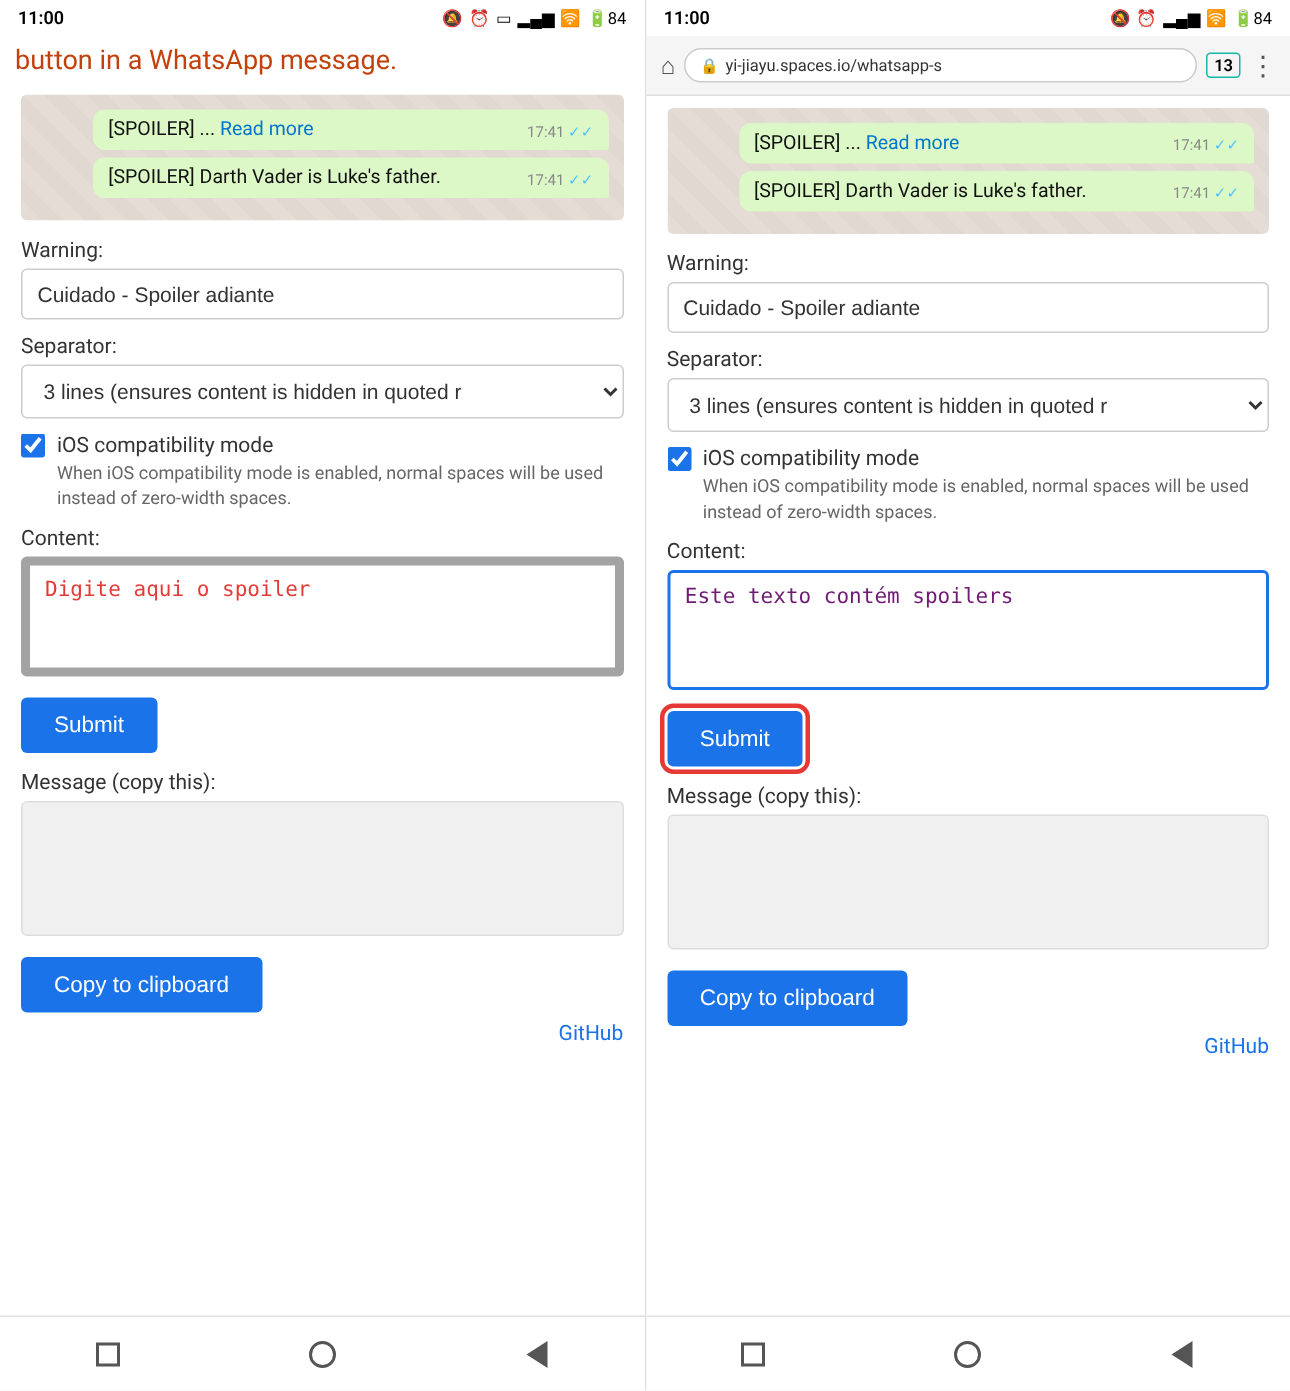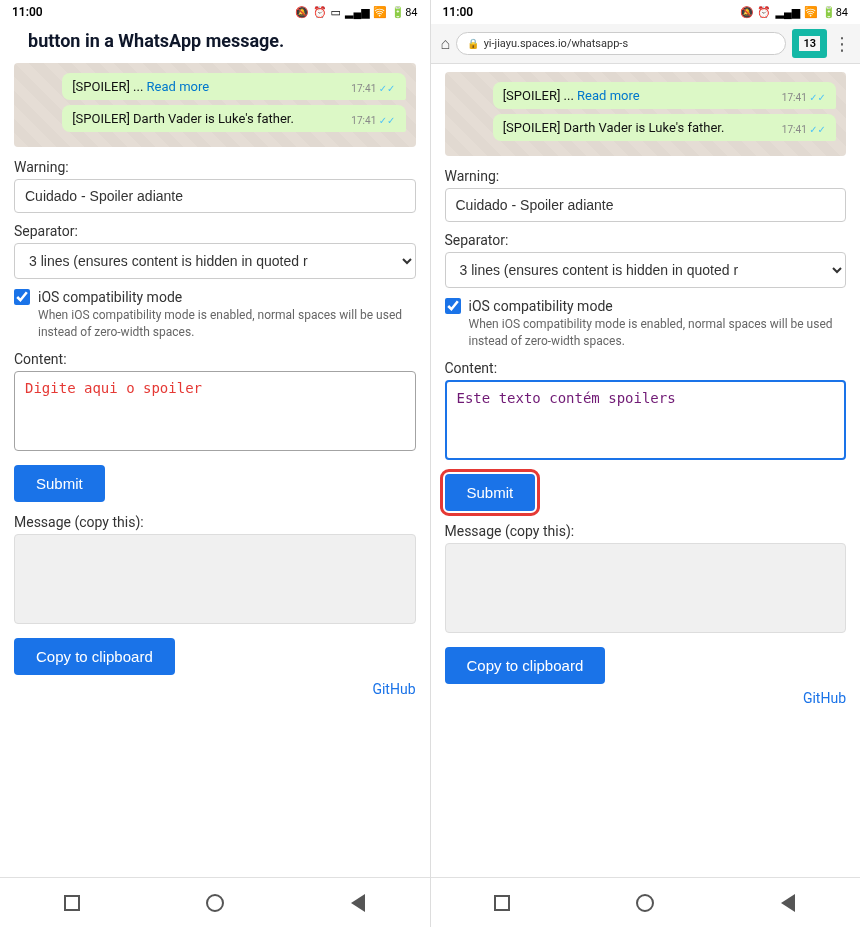--- a/index.html
+++ b/index.html
@@ -69,34 +69,34 @@
       border-radius: 16px;
       padding: 4px 10px;
       font-size: 11px;
       color: #333;
       display: flex;
       align-items: center;
       gap: 4px;
     }
     .lock-icon { font-size: 10px; color: #555; }
     .tab-count {
-      border: 7px solid #14b8a6;
+      border: 1px solid #14b8a6;
       border-radius: 3px;
       padding: 1px 4px;
       font-size: 11px;
       font-weight: 600;
     }
     .menu-dots { font-size: 18px; color: #555; letter-spacing: -1px; }
 
     
     .page-title {
-      padding: 6px 28px 4px;
+      padding: 6px 10px 4px;
       font-size: 18px;
-      font-weight: 700;
-      color: #0f172a;
+      font-weight: 400;
+      color: #c2410c;
     }
 
     
     .content-area {
       flex: 1;
       overflow-y: auto;
       padding: 8px 14px;
       background: #fff;
     }
 
@@ -184,21 +184,21 @@
       font-size: 12px;
       color: #666;
       margin-top: 2px;
       margin-left: 24px;
       line-height: 1.4;
     }
 
     .content-textarea {
       width: 100%;
       height: 80px;
-      border: 1px solid #a3a3a3;
+      border: 6px solid #a3a3a3;
       border-radius: 4px;
       padding: 8px 10px;
       font-size: 14px;
       resize: none;
       background: #fff;
     }
     .content-textarea.placeholder-red::placeholder { color: #e53935; }
     .content-textarea.focused { border: 2px solid #1a73e8; outline: none; }
     .content-textarea.has-value { color: #701a75; }
 

